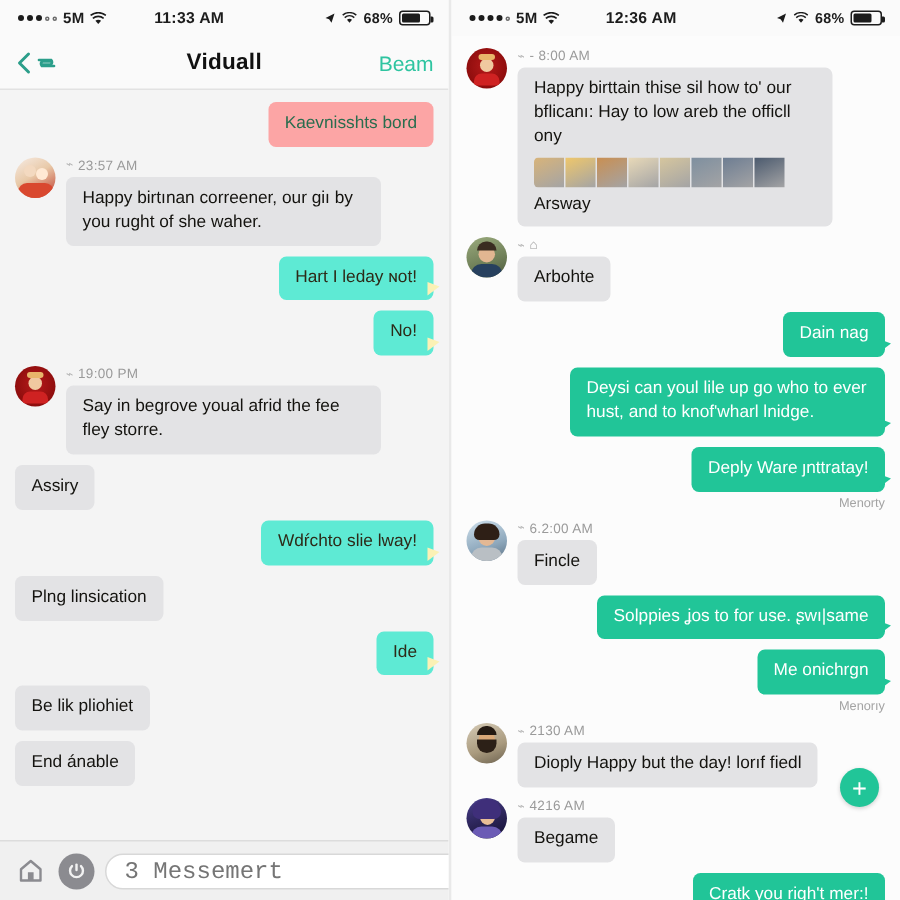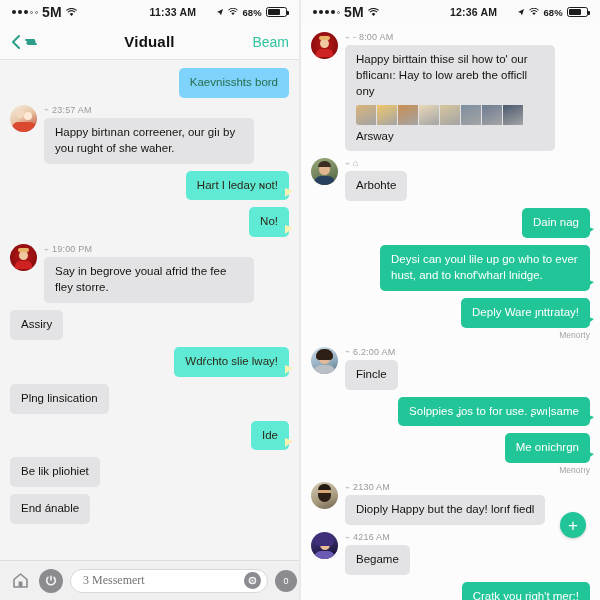--- a/index.html
+++ b/index.html
@@ -31,26 +31,26 @@
     background: #fafafa;
     display: flex;
     align-items: center;
     padding: 0 12px;
     font-size: 10px;
     color: #1c1c1c;
     font-weight: bold;
     letter-spacing: .2px;
   }
   .sb-left { display: flex; align-items: center; gap: 4px; width: 33%; }
-  .sb-center { width: 34%; text-align: right; font-size: 10.5px; }
+  .sb-center { width: 34%; text-align: left; font-size: 10.5px; }
   .sb-right { width: 33%; display: flex; align-items: center; justify-content: flex-end; gap: 4px; }
   .dots { display: inline-flex; gap: 2px; align-items: center; }
   .dots i { width: 4px; height: 4px; border-radius: 50%; background: #1c1c1c; display: block; }
   .dots i.off { background: #fff; border: 1px solid #6a6a6a; width: 3px; height: 3px; }
-  .carrier { font-size: 14px; text-align: center; }
+  .carrier { font-size: 10px; text-align: center; }
   .wifi svg, .loc svg { display: block; }
   .batt {
     width: 21px; height: 10px; border: 1px solid #1c1c1c; border-radius: 2.5px;
     position: relative; padding: 1px;
   }
   .batt::after {
     content: ""; position: absolute; right: -3px; top: 3px;
     width: 2px; height: 4px; background: #1c1c1c; border-radius: 0 1px 1px 0;
   }
   .batt span { display: block; height: 100%; background: #1c1c1c; border-radius: 1px; }
@@ -139,21 +139,21 @@
     display: inline-block;
     padding: 7px 11px;
     border-radius: 5px;
     font-size: 11.5px;
     line-height: 1.38;
     position: relative;
     word-wrap: break-word;
     max-width: 212px;
   }
   .bubble.grey { background: #e3e3e5; color: #14130f; }
-  .bubble.greenlite { background: #7dd3fc; color: #2a6d4e; }
+  .bubble.greenlite { background: #fca5a5; color: #2a6d4e; }
   .bubble.yellow { background: #5eead4; color: #2d2a18; }
   .bubble.teal { background: #21c598; color: #ffffff; }
 
   .bubble.teal::after {
     content: ""; position: absolute; right: -4px; bottom: 3px;
     width: 0; height: 0;
     border-left: 8px solid #21c598;
     border-bottom: 6px solid transparent;
     border-top: 3px solid transparent;
   }
@@ -205,22 +205,22 @@
   .tb-icon.plain { background: transparent; color: #8b8b90; }
   .tb-input {
     flex: 1 1 auto; height: 24px;
     background: #ffffff; border: 1px solid #d8d8d8;
     border-radius: 12px;
     display: flex; align-items: center;
     padding: 0 6px 0 12px; gap: 6px;
   }
   .tb-input input {
     flex: 1; border: none; outline: none; background: transparent;
-    font-size: 12px; color: #9b9b9b;
-    font-family: Liberation Serif, serif;
+    font-size: 16px; color: #9b9b9b;
+    font-family: Liberation Mono, monospace;
   }
   .tb-badge {
     width: 22px; height: 22px; border-radius: 50%;
     background: #8b8b90; color: #fff;
     display: flex; align-items: center; justify-content: center;
     font-size: 9px; flex: 0 0 22px; cursor: pointer;
   }
 </style>
 </head>
 <body>

